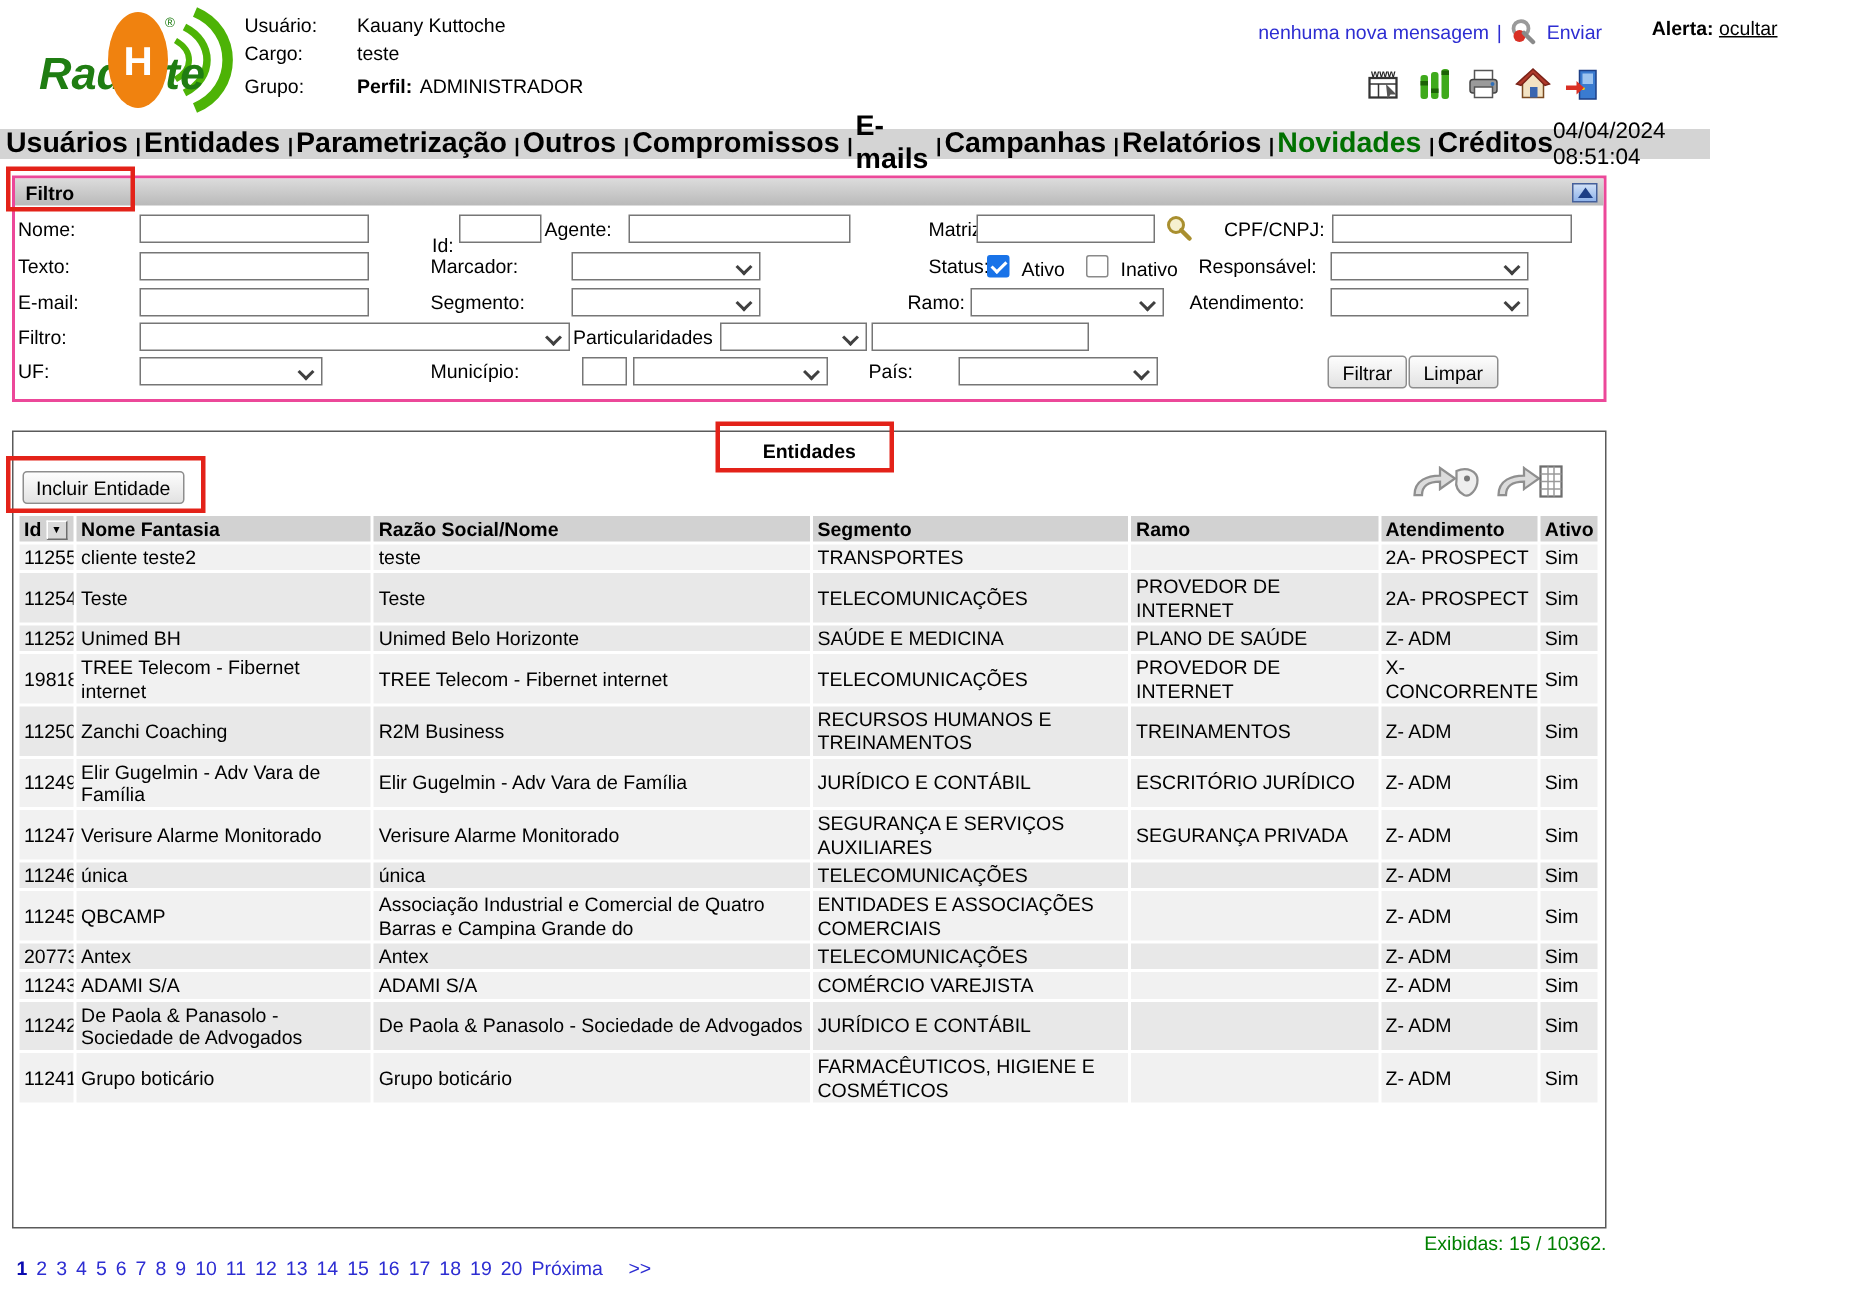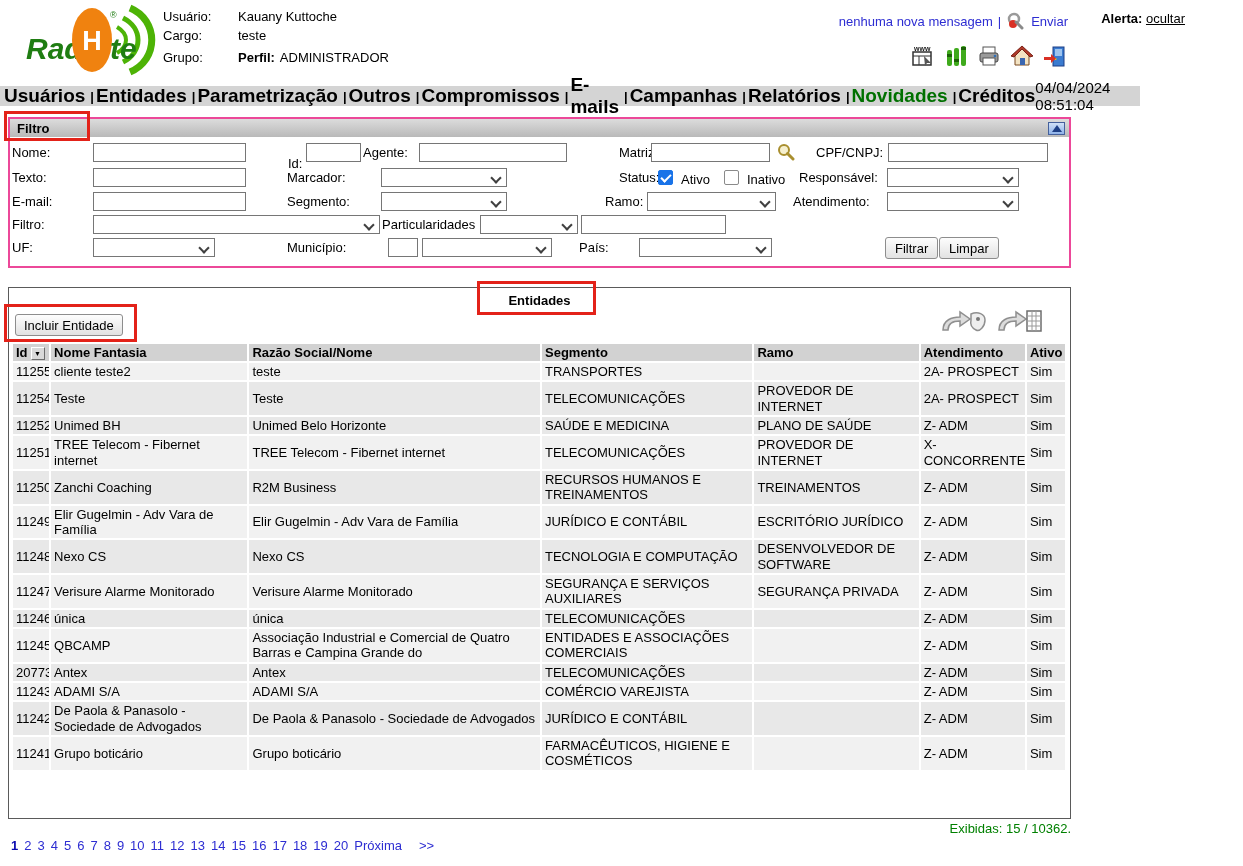--- a/index.html
+++ b/index.html
@@ -318,21 +318,21 @@
           <tr class="even">
             <td>11252</td>
             <td>Unimed BH</td>
             <td>Unimed Belo Horizonte</td>
             <td>SAÚDE E MEDICINA</td>
             <td>PLANO DE SAÚDE</td>
             <td>Z- ADM</td>
             <td>Sim</td>
           </tr>
           <tr class="odd">
-            <td>11251</td>
+            <td>19818</td>
             <td>TREE Telecom - Fibernet internet</td>
             <td>TREE Telecom - Fibernet internet</td>
             <td>TELECOMUNICAÇÕES</td>
             <td>PROVEDOR DE INTERNET</td>
             <td>X- CONCORRENTE</td>
             <td>Sim</td>
           </tr>
           <tr class="even">
             <td>11250</td>
             <td>Zanchi Coaching</td>
@@ -344,29 +344,20 @@
           </tr>
           <tr class="odd">
             <td>11249</td>
             <td>Elir Gugelmin - Adv Vara de Família</td>
             <td>Elir Gugelmin - Adv Vara de Família</td>
             <td>JURÍDICO E CONTÁBIL</td>
             <td>ESCRITÓRIO JURÍDICO</td>
             <td>Z- ADM</td>
             <td>Sim</td>
           </tr>
-          <tr class="even">
-            <td>11248</td>
-            <td>Nexo CS</td>
-            <td>Nexo CS</td>
-            <td>TECNOLOGIA E COMPUTAÇÃO</td>
-            <td>DESENVOLVEDOR DE SOFTWARE</td>
-            <td>Z- ADM</td>
-            <td>Sim</td>
-          </tr>
           <tr class="odd">
             <td>11247</td>
             <td>Verisure Alarme Monitorado</td>
             <td>Verisure Alarme Monitorado</td>
             <td>SEGURANÇA E SERVIÇOS AUXILIARES</td>
             <td>SEGURANÇA PRIVADA</td>
             <td>Z- ADM</td>
             <td>Sim</td>
           </tr>
           <tr class="even">

